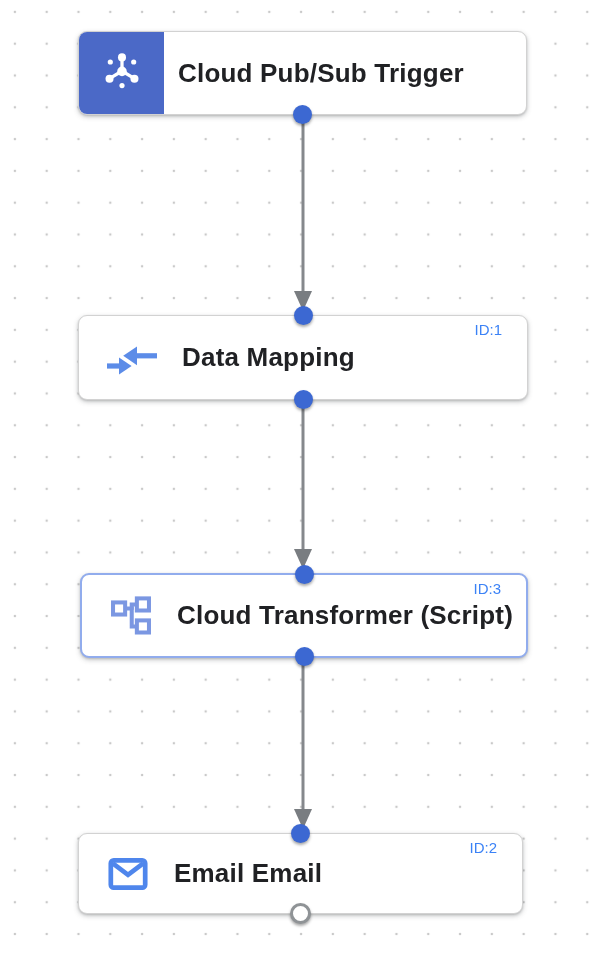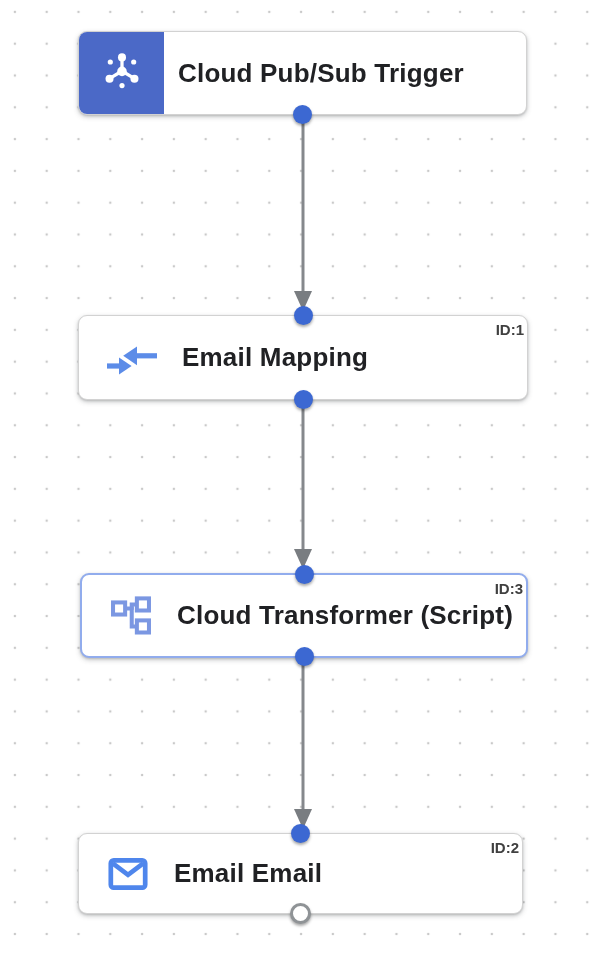--- a/index.html
+++ b/index.html
@@ -36,24 +36,24 @@
   .node-title {
     font-size: 26px;
     font-weight: 700;
     color: #202124;
     letter-spacing: 0.2px;
     white-space: nowrap;
   }
   .id-badge {
     position: absolute;
     top: 5px;
-    right: 3px;
+    right: 25px;
     font-size: 15px;
-    font-weight: 700;
-    color: #404040;
+    font-weight: 400;
+    color: #3b82f6;
   }
 
   
   .node-trigger { left: 78px; top: 31px; width: 449px; height: 84px; }
   .trigger-iconblock {
     flex: none;
     width: 85px;
     height: 100%;
     background: #4b69c7;
     border-radius: 8px 0 0 8px;
@@ -155,21 +155,21 @@
     <span class="task-icon">
       <svg width="52" height="34" viewBox="0 0 26 17">
         <g fill="#5c8ce8">
           <rect x="14.5" y="6.1" width="11" height="2.6"></rect>
           <polygon points="15.5,2.7 15.5,12.1 8.6,7.4"></polygon>
           <rect x="0.5" y="11.2" width="6.5" height="2.6"></rect>
           <polygon points="6.5,8.3 6.5,16.7 12.8,12.5"></polygon>
         </g>
       </svg>
     </span>
-    <div class="node-title">Email Mapping</div>
+    <div class="node-title">Data Mapping</div>
     <div class="port port-in"></div>
     <div class="port port-out"></div>
   </div>
 
   <div class="node node-task node-transformer selected">
     <span class="id-badge">ID:3</span>
     <span class="task-icon">
       <svg width="44" height="44" viewBox="0 0 24 24" fill="none" stroke="#7b97e2" stroke-width="2.2">
         <rect x="2.2" y="4.6" width="6.6" height="6.6"></rect>
         <rect x="15.2" y="2.4" width="6.6" height="6.6"></rect>

